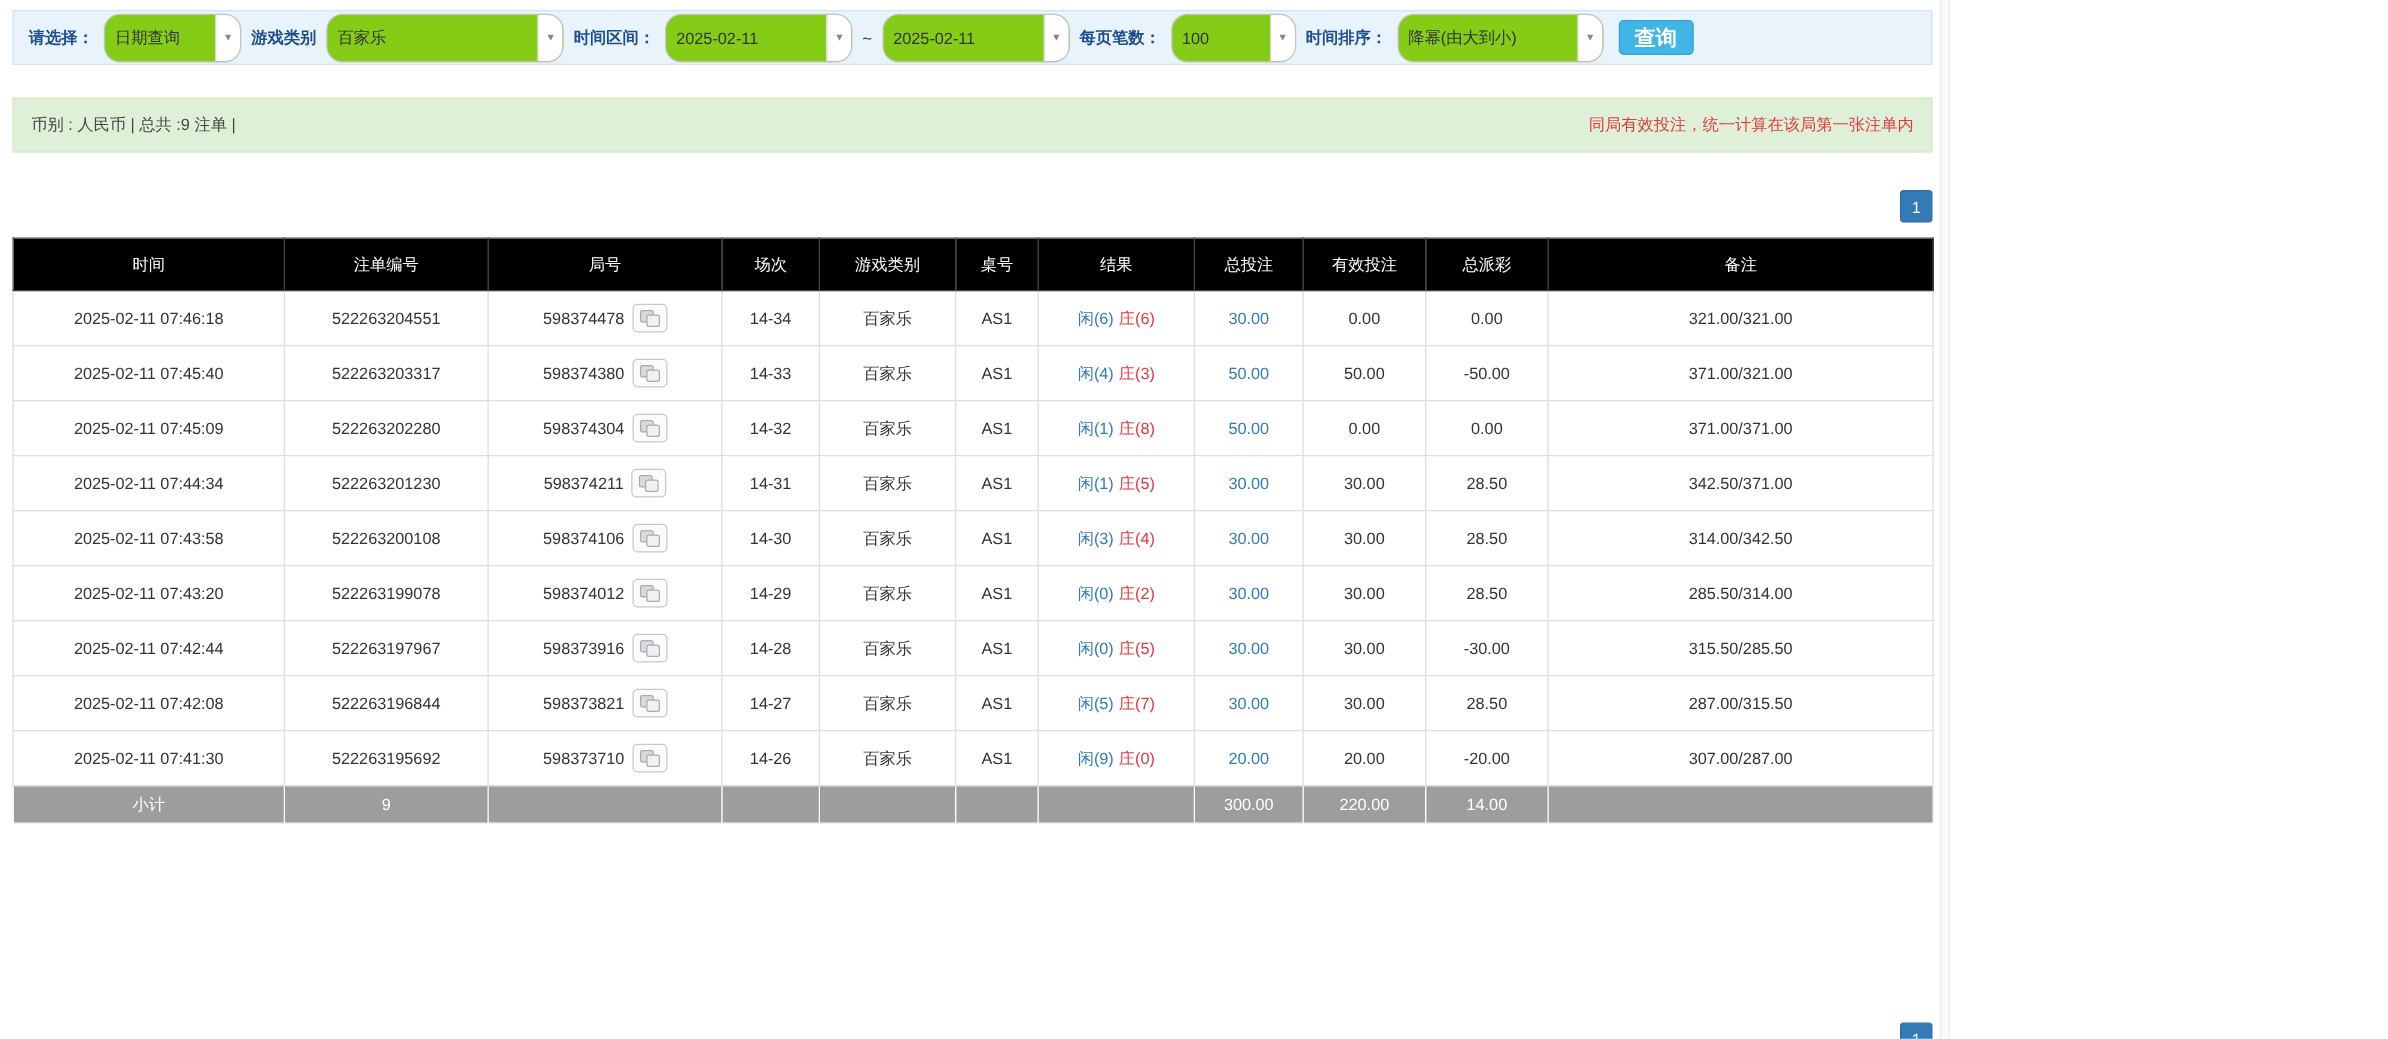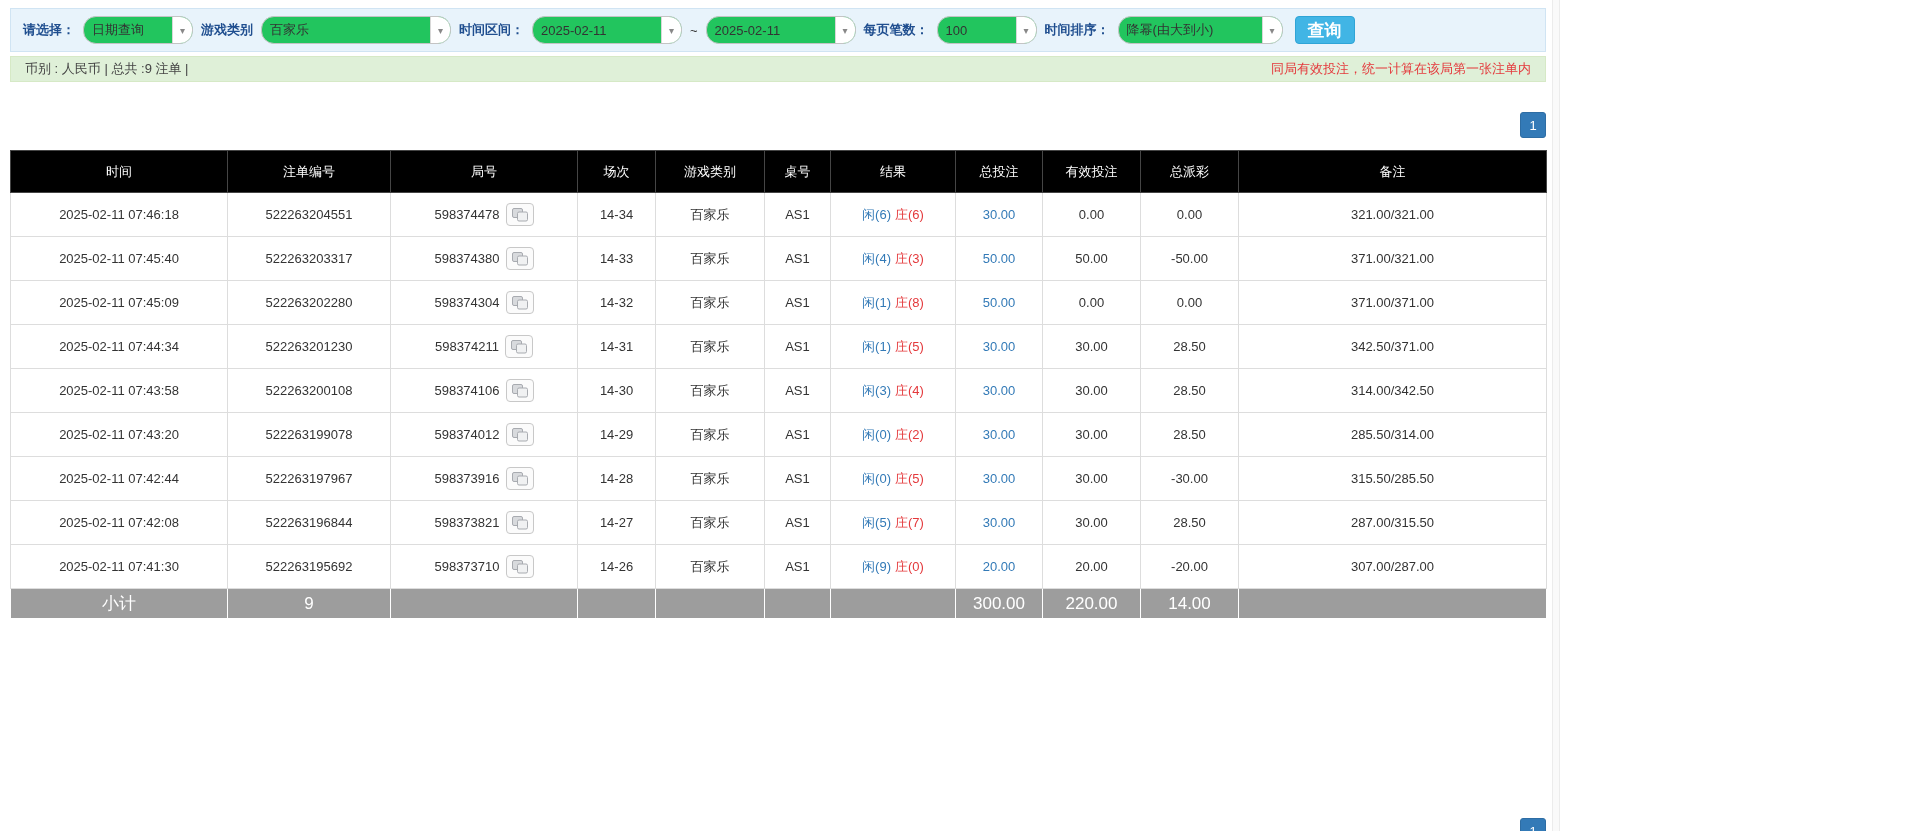--- a/index.html
+++ b/index.html
@@ -15,42 +15,42 @@
   .content { width: 1536px; margin: 8px 0 0 10px; }
 
   
   .filter-bar {
     display: flex; align-items: center; gap: 8px;
     height: 44px; padding: 0 12px;
     background: #e8f3fb; border: 1px solid #d0e4f3;
   }
   .flabel { color: #1f4e8f; font-weight: bold; white-space: nowrap; }
   .combo {
-    display: flex; align-items: stretch; height: 28px;
-    background: #22c55e; border: 1px solid #c4c4c4; border-radius: 13px;
+    display: flex; align-items: stretch; height: 39px;
+    background: #84cc16; border: 1px solid #c4c4c4; border-radius: 13px;
     overflow: hidden; cursor: pointer;
   }
   .combo-text { flex: 1; display: flex; align-items: center; padding: 0 8px; white-space: nowrap; color: #333; }
   .combo-arrow {
     width: 20px; display: flex; align-items: center; justify-content: center;
     color: #888; font-size: 10px; border-left: 1px solid #d8d8d8; background: #fff;
   }
   .w110 { width: 110px; } .w190 { width: 190px; } .w150 { width: 150px; }
   .w100 { width: 100px; } .w165 { width: 165px; }
   .tilde { color: #333; }
   .search-btn {
     height: 28px; padding: 0 12px; margin-left: 4px;
     background: #41b5e5; border: 1px solid #2fa4d6; border-radius: 4px;
     color: #fff; font-weight: bold; font-size: 17px; cursor: pointer;
     font-family: inherit;
   }
 
   
   .summary-bar {
-    margin-top: 4px; height: 26px; padding: 0 14px;
+    margin-top: 26px; height: 44px; padding: 0 14px;
     background: #dff0d8; border: 1px solid #d6e9c6;
     display: flex; align-items: center; justify-content: space-between;
   }
   .summary-left { color: #444; }
   .summary-right { color: #e4393c; }
 
   
   .pager { display: flex; justify-content: flex-end; width: 1536px; }
   .pager-top { margin-top: 30px; }
   .pager-bottom { position: absolute; top: 818px; left: 10px; }
@@ -68,21 +68,21 @@
   .bets th {
     background: #000; color: #fff; font-weight: normal;
     height: 42px; font-size: 13px; border: 1px solid #454545; text-align: center;
   }
   .bets tbody td {
     background: #fff; border: 1px solid #ddd; text-align: center;
     height: 44px; font-size: 13px; color: #333;
   }
   .bets tfoot td {
     background: #9d9d9d; color: #fff; border: 1px solid #fff;
-    height: 30px; text-align: center; font-size: 17px;
+    height: 30px; text-align: center; font-size: 13px;
   }
   .c0 { width: 217px; } .c1 { width: 163px; } .c2 { width: 187px; }
   .c3 { width: 78px; }  .c4 { width: 109px; } .c5 { width: 66px; }
   .c6 { width: 125px; } .c7 { width: 87px; }  .c8 { width: 98px; }
   .c9 { width: 98px; }  .c10 { width: 308px; }
 
   .round-wrap { display: flex; align-items: center; justify-content: center; gap: 6px; }
   .card-btn {
     display: inline-flex; align-items: center; justify-content: center;
     width: 28px; height: 23px;

